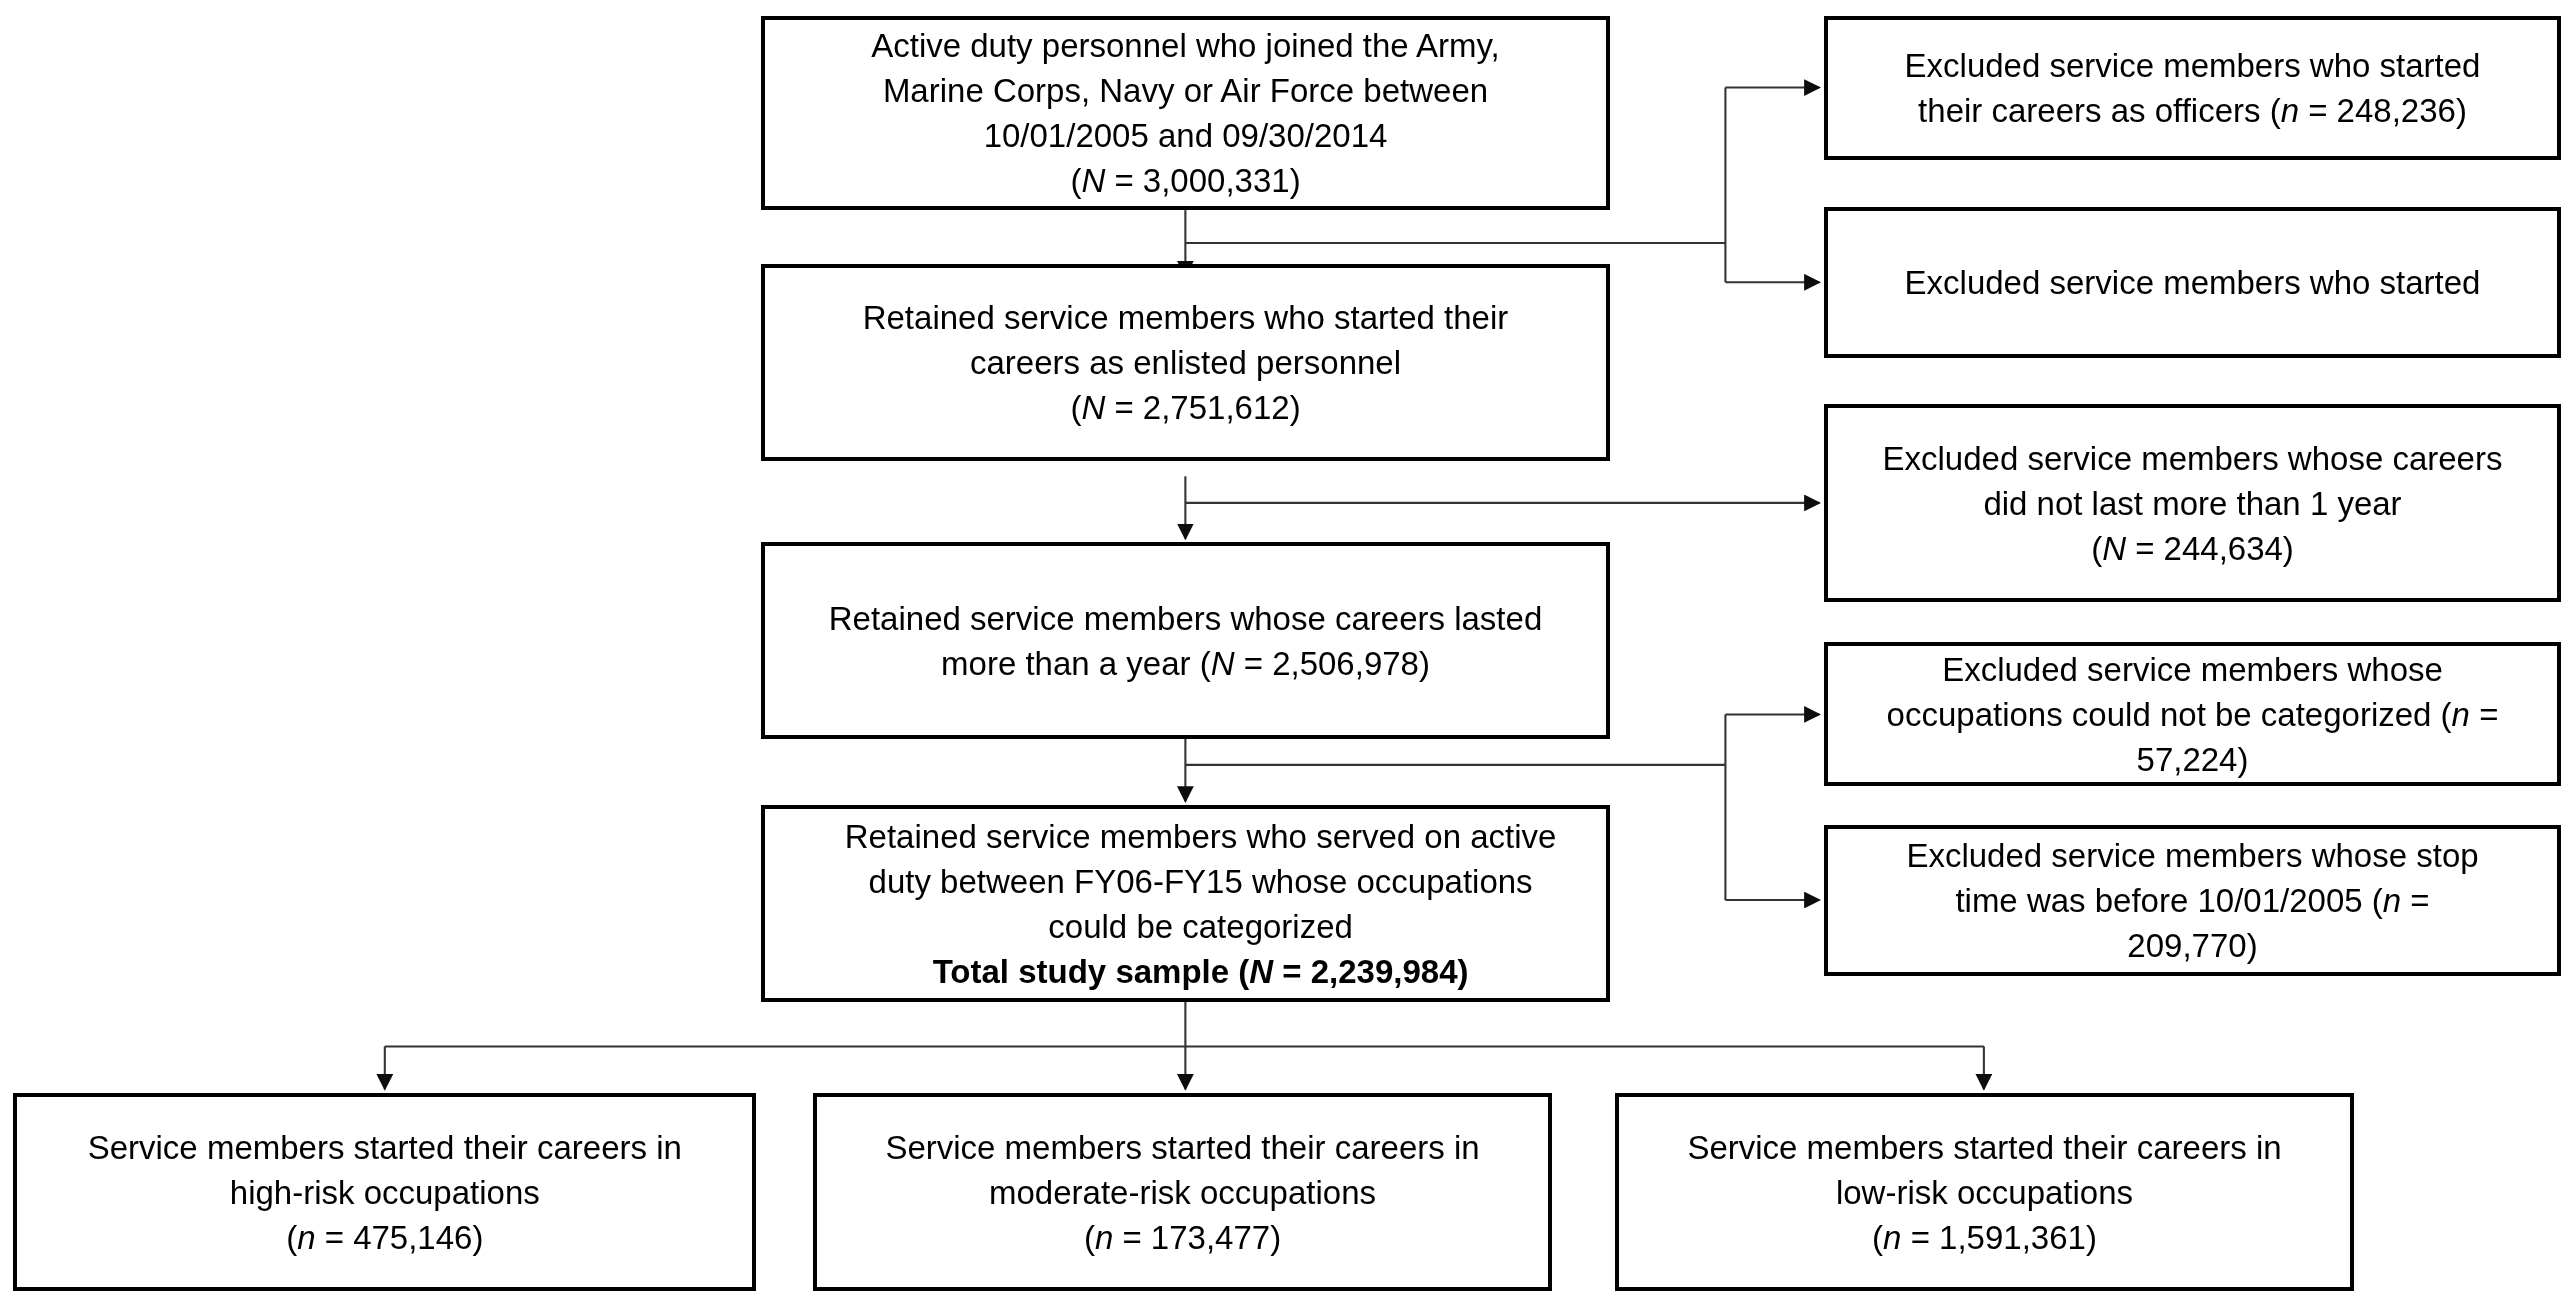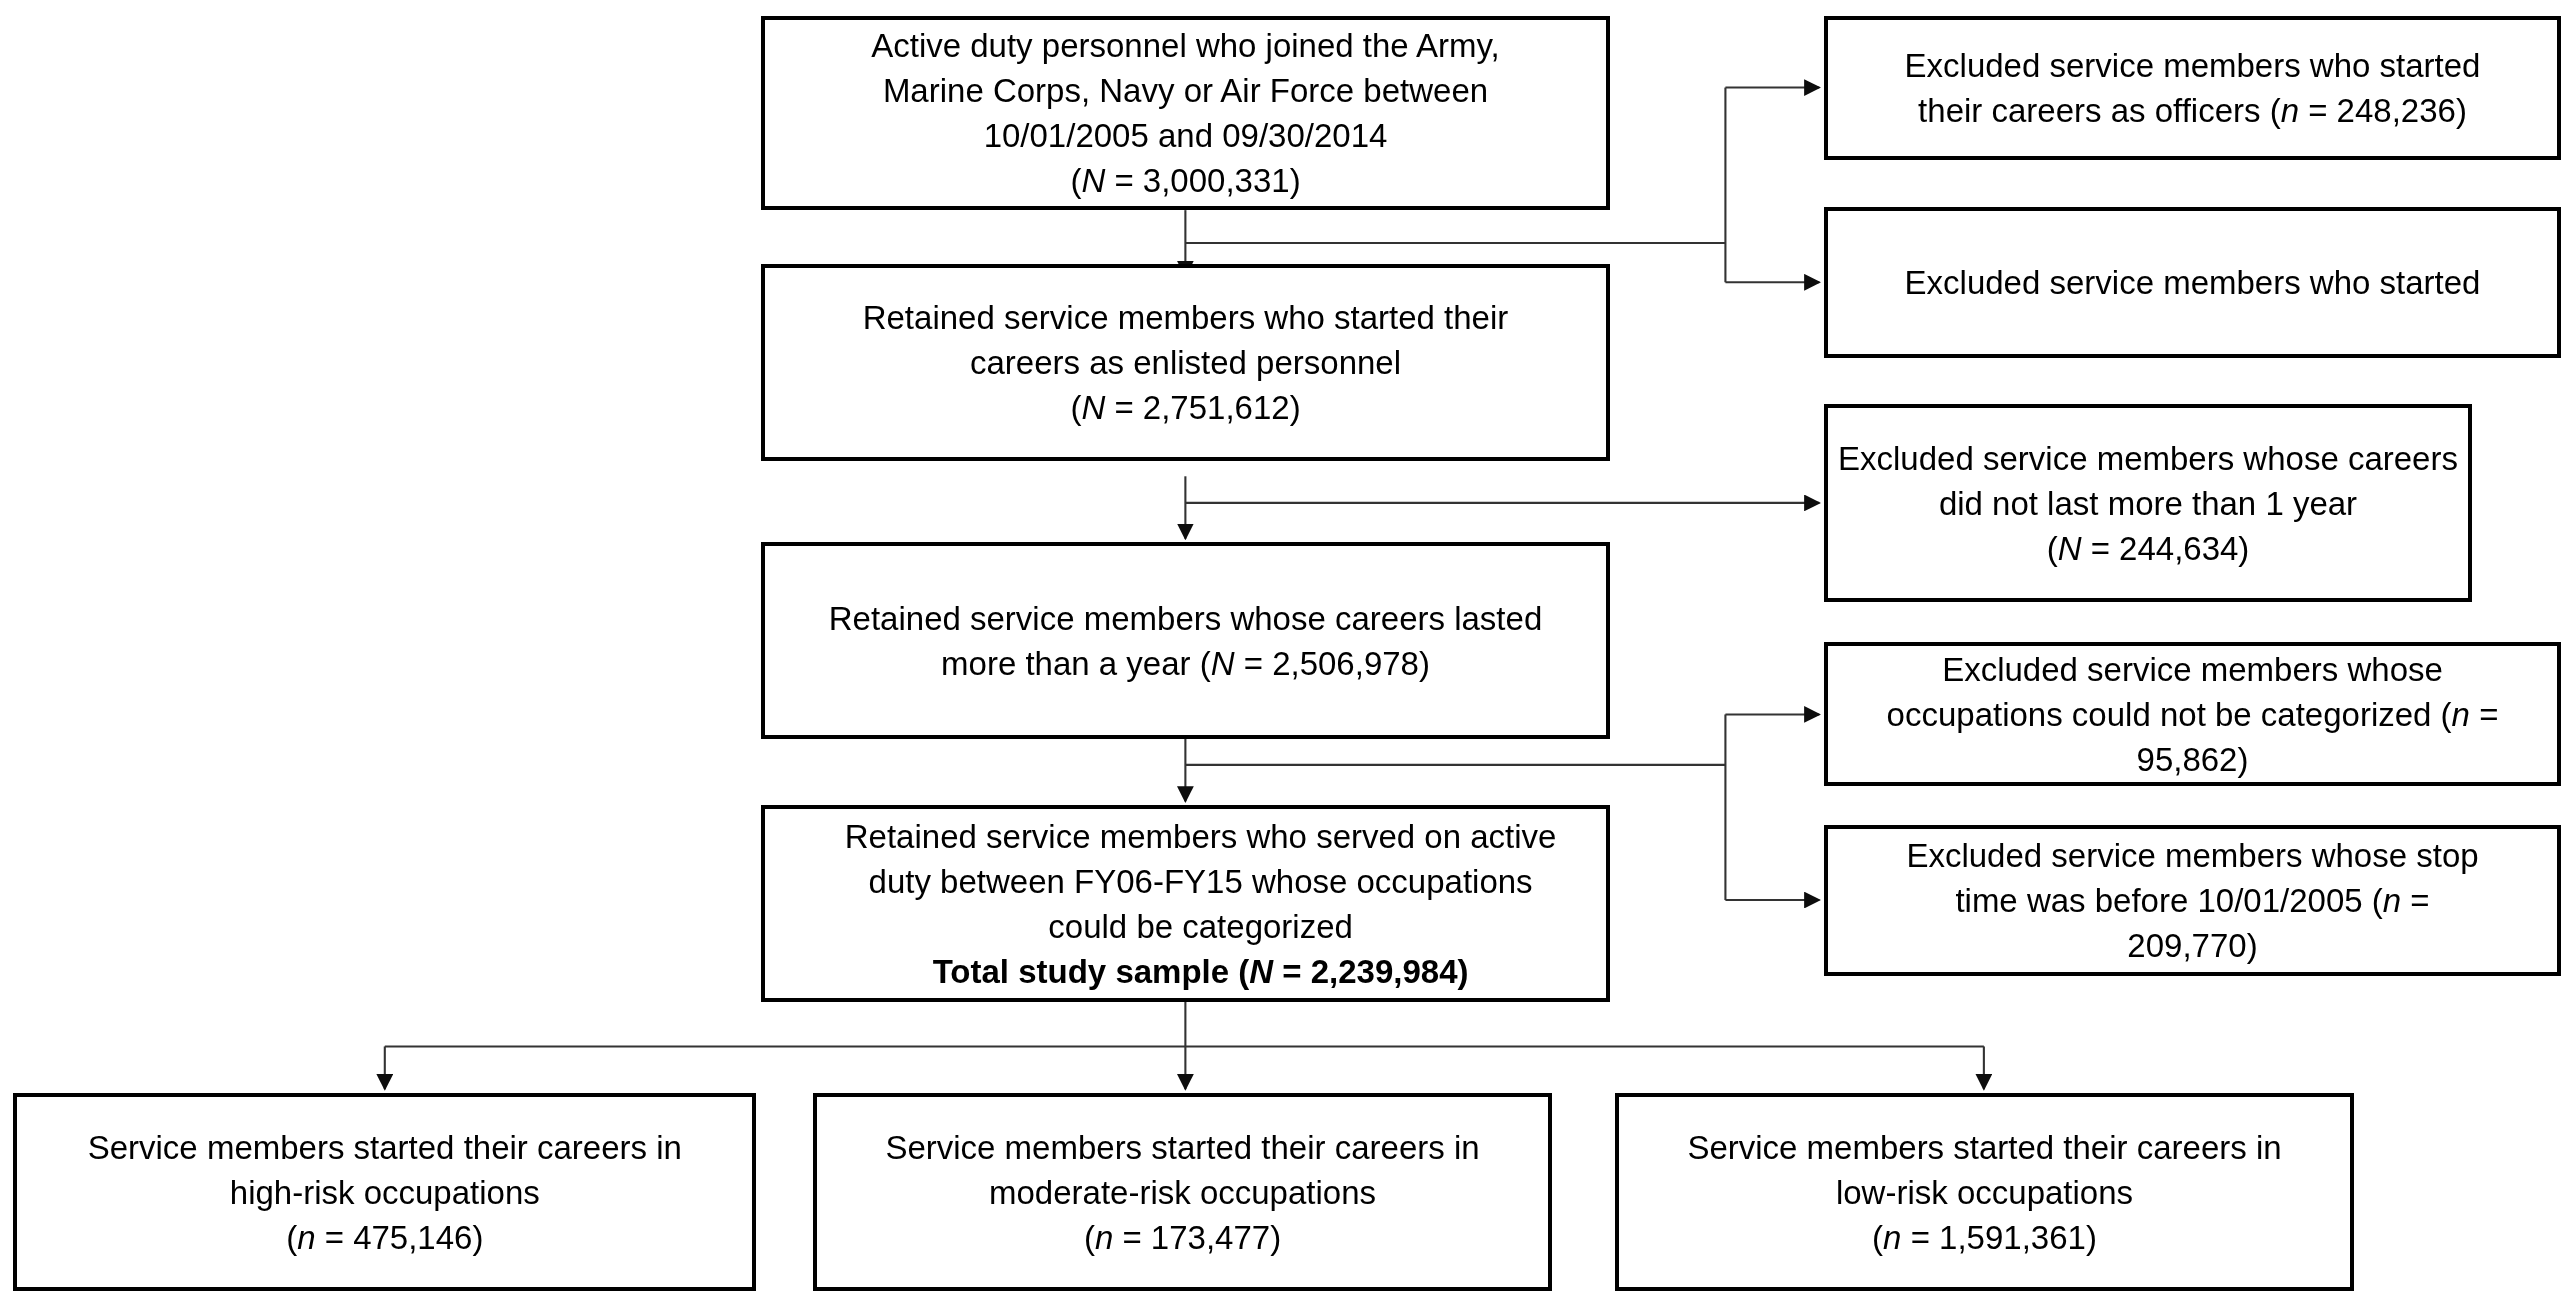--- a/index.html
+++ b/index.html
@@ -27,21 +27,21 @@
   .it{font-style:italic;}
   .bd{font-weight:bold;}
   
   .m1{left:761px;top:16px;width:849px;height:194px;}
   .m2{left:761px;top:264px;width:849px;height:197px;}
   .m3{left:761px;top:542px;width:849px;height:197px;}
   .m4{left:761px;top:805px;width:849px;height:197px;padding-left:40px;}
   
   .e1{left:1824px;top:16px;width:737px;height:144px;}
   .e2{left:1824px;top:207px;width:737px;height:151px;}
-  .e3{left:1824px;top:404px;width:648px;height:198px;}
+  .e3{left:1824px;top:404px;width:737px;height:198px;}
   .e4{left:1824px;top:642px;width:737px;height:144px;}
   .e5{left:1824px;top:825px;width:737px;height:151px;}
   
   .b1{left:13.3px;top:1093px;width:743px;height:198px;}
   .b2{left:813px;top:1093px;width:739px;height:198px;}
   .b3{left:1615px;top:1093px;width:739px;height:198px;}
 </style>
 </head>
 <body>
 
@@ -109,21 +109,21 @@
       <div class="tline"><span>Excluded service members who started</span></div>
     </div>
   <div class="box e3">
       <div class="tline"><span>Excluded service members whose careers</span></div>
       <div class="tline"><span>did not last more than 1 year</span></div>
       <div class="tline"><span>(</span><span class="it">N</span><span> = 244,634)</span></div>
     </div>
   <div class="box e4">
       <div class="tline"><span>Excluded service members whose</span></div>
       <div class="tline"><span>occupations could not be categorized (</span><span class="it">n</span><span> =</span></div>
-      <div class="tline"><span>95,862)</span></div>
+      <div class="tline"><span>57,224)</span></div>
     </div>
   <div class="box e5">
       <div class="tline"><span>Excluded service members whose stop</span></div>
       <div class="tline"><span>time was before 10/01/2005 (</span><span class="it">n</span><span> =</span></div>
       <div class="tline"><span>209,770)</span></div>
     </div>
 
   <div class="box b1">
       <div class="tline"><span>Service members started their careers in</span></div>
       <div class="tline"><span>high-risk occupations</span></div>

